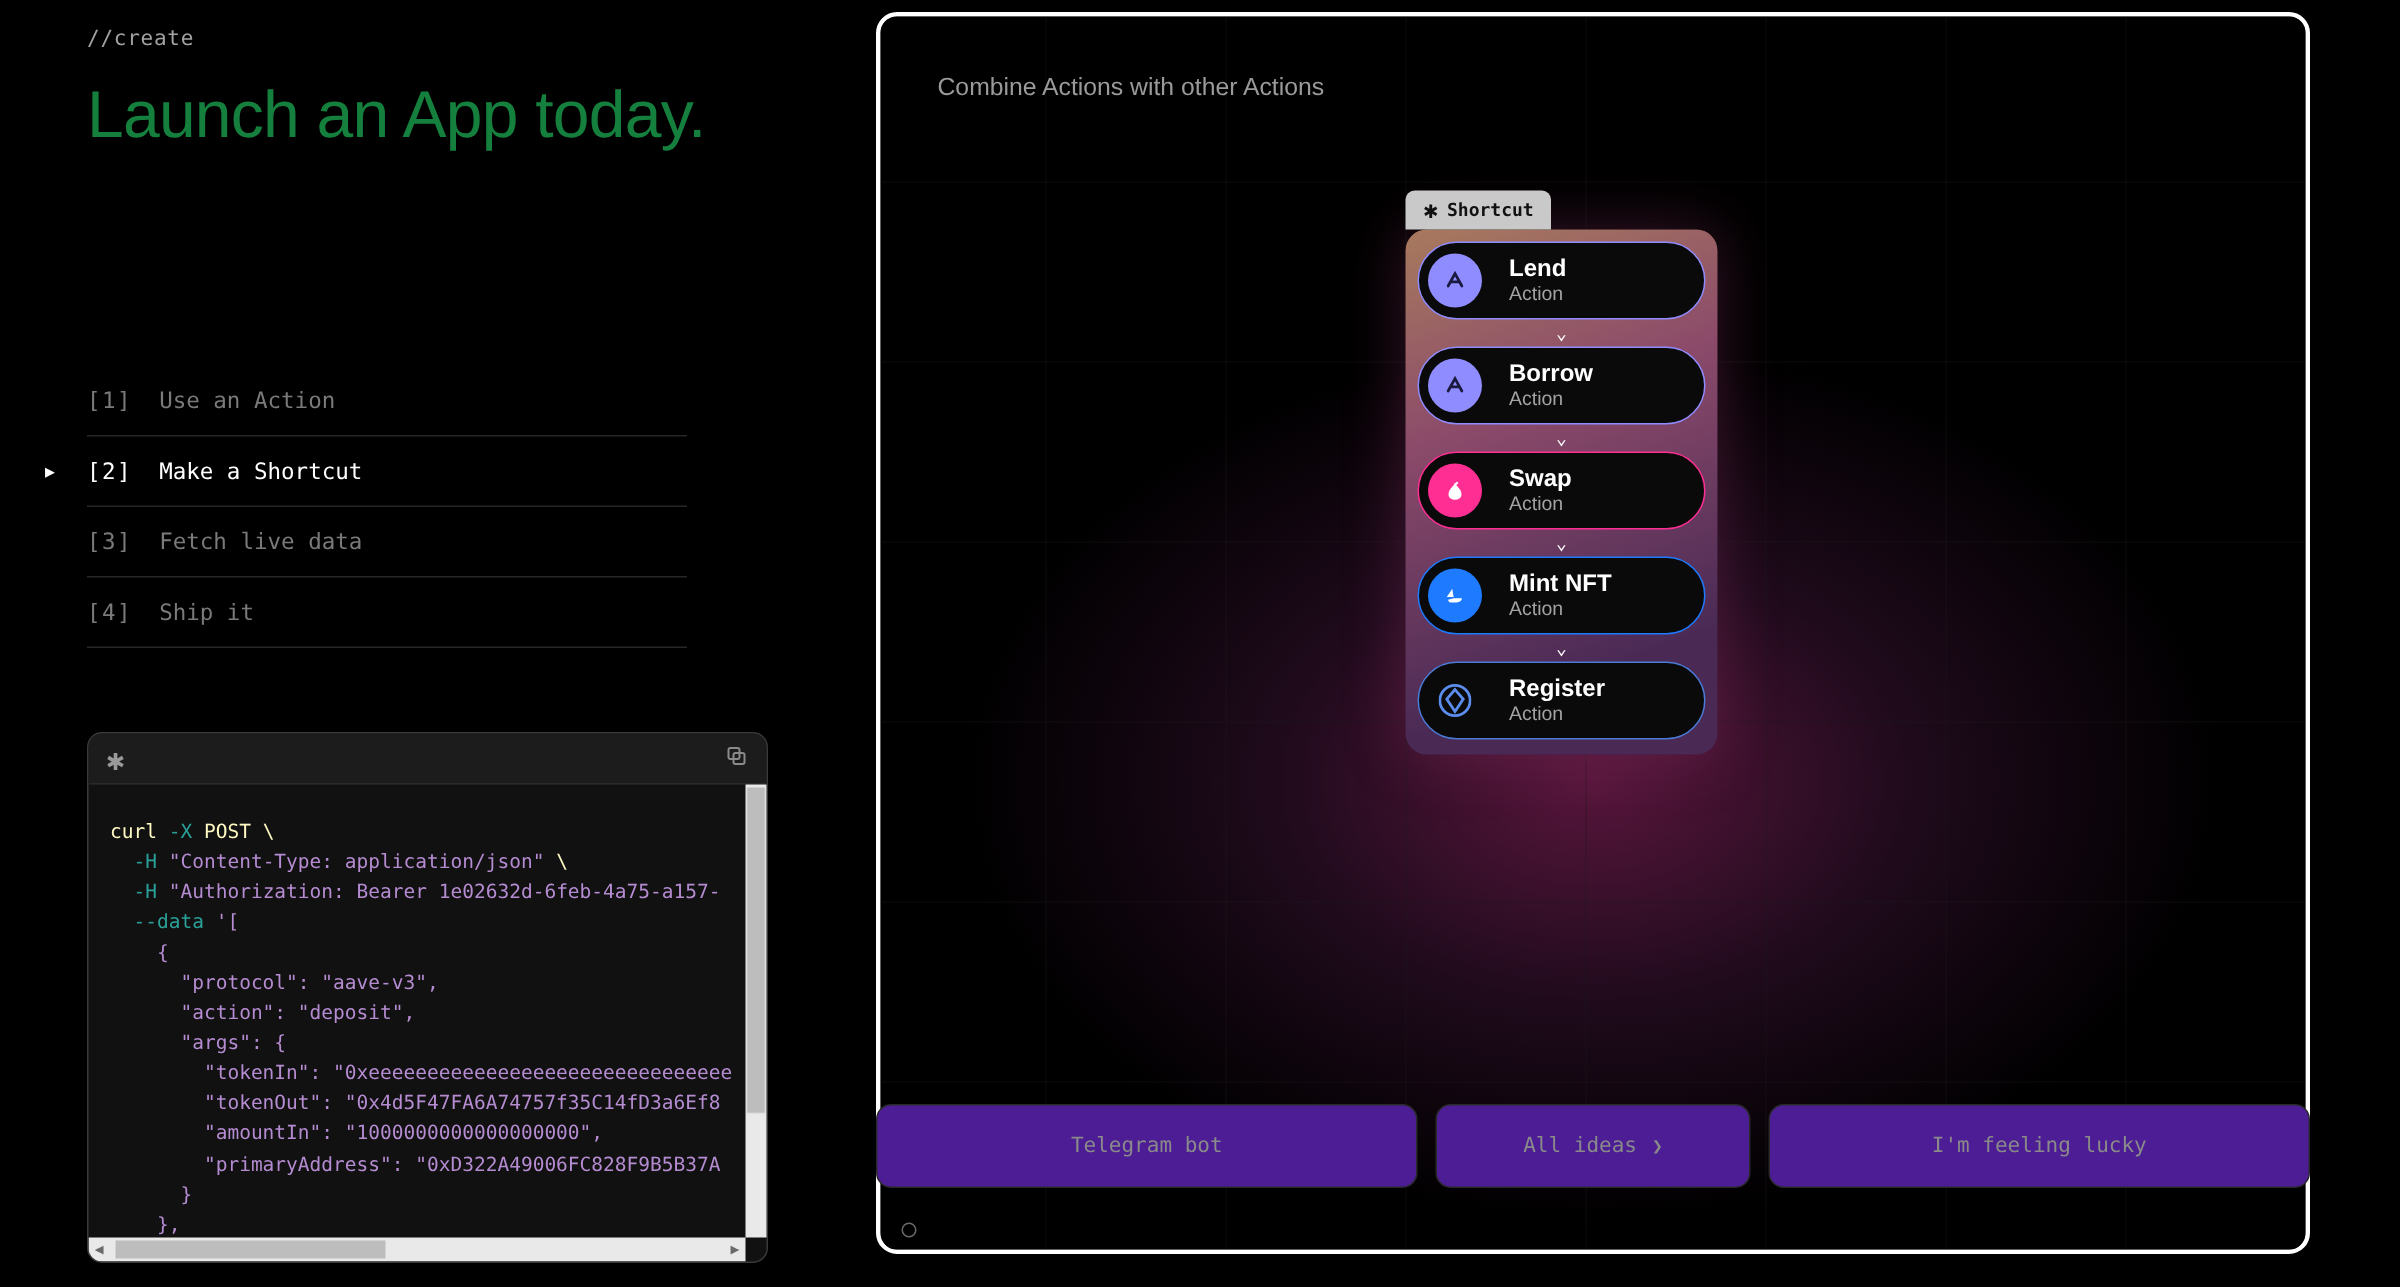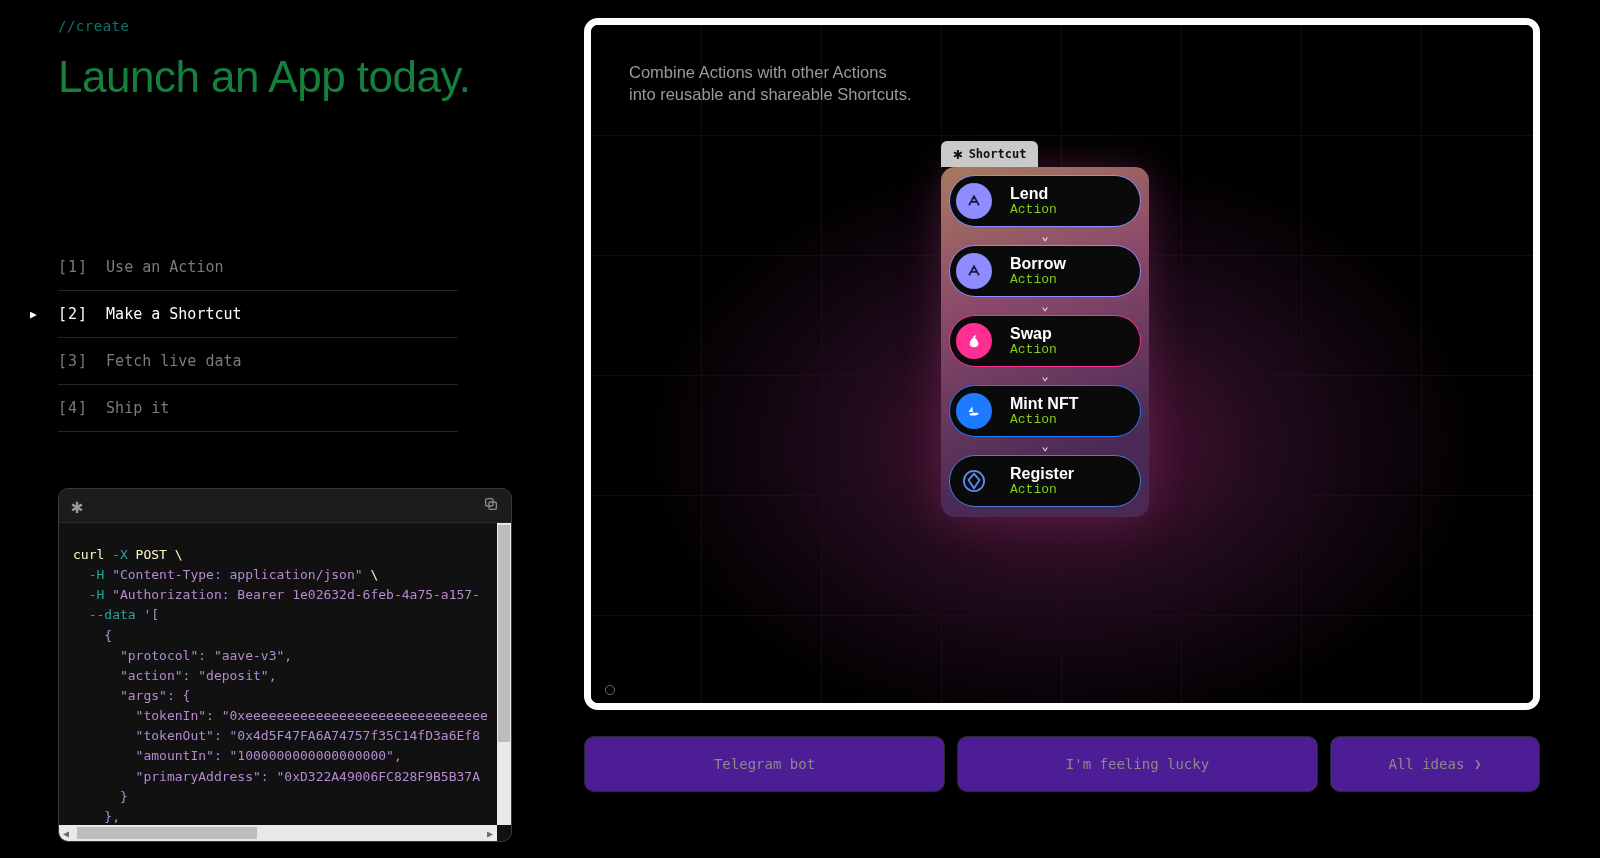--- a/index.html
+++ b/index.html
@@ -12,21 +12,21 @@
   overflow: hidden;
   position: relative;
 }
 .left-col {
   position: absolute;
   left: 58px;
   top: 18px;
   width: 460px;
 }
 .eyebrow {
-  color: #0f766e;
+  color: #a3a3a3;
   font-size: 14px;
   letter-spacing: 0.5px;
 }
 .headline {
   font-family: -apple-system, BlinkMacSystemFont, 'Segoe UI', sans-serif;
   font-size: 44px;
   font-weight: 500;
   letter-spacing: -0.5px;
   margin-top: 18px;
   color: #15803d;
@@ -137,24 +137,24 @@
   position: absolute;
   top: 2px;
   left: 1px;
   width: 12px;
   height: 72%;
   background: #bdbdbd;
 }
 .right-panel {
   position: absolute;
   left: 584px;
-  top: 18px;
+  top: 8px;
   width: 956px;
-  height: 692px;
-  border: 7px solid #ffffff;
+  height: 828px;
+  border: 3px solid #ffffff;
   border-radius: 14px;
   overflow: hidden;
 }
 .right-inner {
   position: absolute;
   inset: 0;
   background:
     radial-gradient(ellipse 600px 420px at 50% 62%, rgba(160,40,110,0.55) 0%, rgba(90,30,80,0.35) 35%, rgba(0,0,0,0) 70%),
     #000;
 }
@@ -225,23 +225,23 @@
   font-size: 20px;
 }
 .action-pill .text .title {
   font-family: -apple-system, BlinkMacSystemFont, 'Segoe UI', sans-serif;
   font-size: 16px;
   font-weight: 600;
   color: #fff;
   line-height: 1.1;
 }
 .action-pill .text .sub {
-  font-family: Liberation Mono, monospace;
+  font-family: Liberation Sans, sans-serif;
   font-size: 13px;
-  color: #84cc16;
+  color: #a3a3a3;
 }
 .connector {
   text-align: center;
   color: #fff;
   font-size: 12px;
   padding: 2px 0;
 }
 .node-dot {
   position: absolute;
   left: 14px;
@@ -347,21 +347,20 @@
       <div class="arrow r">▶</div>
     </div>
   </div>
 </div>
 
 <div class="right-panel">
   <div class="right-inner">
     <div class="grid-layer"></div>
     <div class="right-copy">
       <div>Combine Actions with other Actions</div>
-      <div>into reusable and shareable Shortcuts.</div>
     </div>
 
     <div class="shortcut-card">
       <div class="shortcut-tab">
         <span class="star">✱</span>
         <span>Shortcut</span>
       </div>
       <div id="actions-container">
           <div class="action-pill" style="border-color: rgb(143, 140, 255);">
             <div class="icon" style="background: rgb(143, 140, 255); color: rgb(143, 140, 255);">
@@ -432,18 +431,18 @@
 
     <svg class="node-line" viewBox="0 0 76 70">
       <path d="M 2 2 L 60 60" stroke="#4a4a4a" stroke-width="1" fill="none"></path>
     </svg>
     <div class="node-dot"></div>
   </div>
 </div>
 
 <div class="buttons-row">
   <button class="wide-btn">Telegram bot</button>
-  <button class="wide-btn">I'm feeling lucky</button>
   <button class="wide-btn small">
     <span>All ideas</span>
     <span class="chevron-r">❯</span>
   </button>
+  <button class="wide-btn">I'm feeling lucky</button>
 </div>
 
 </body></html>

